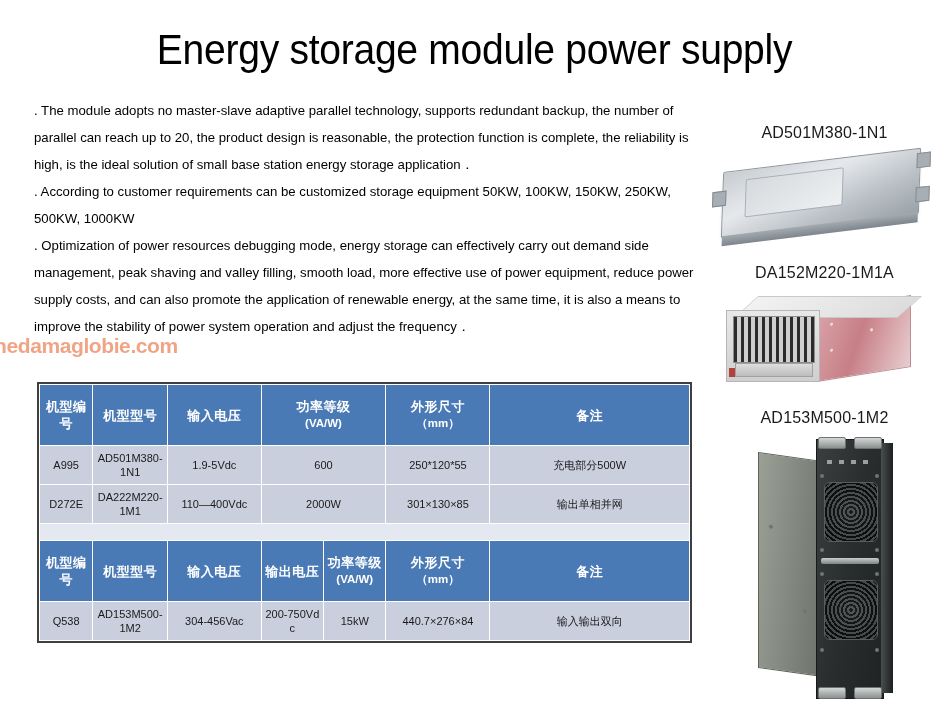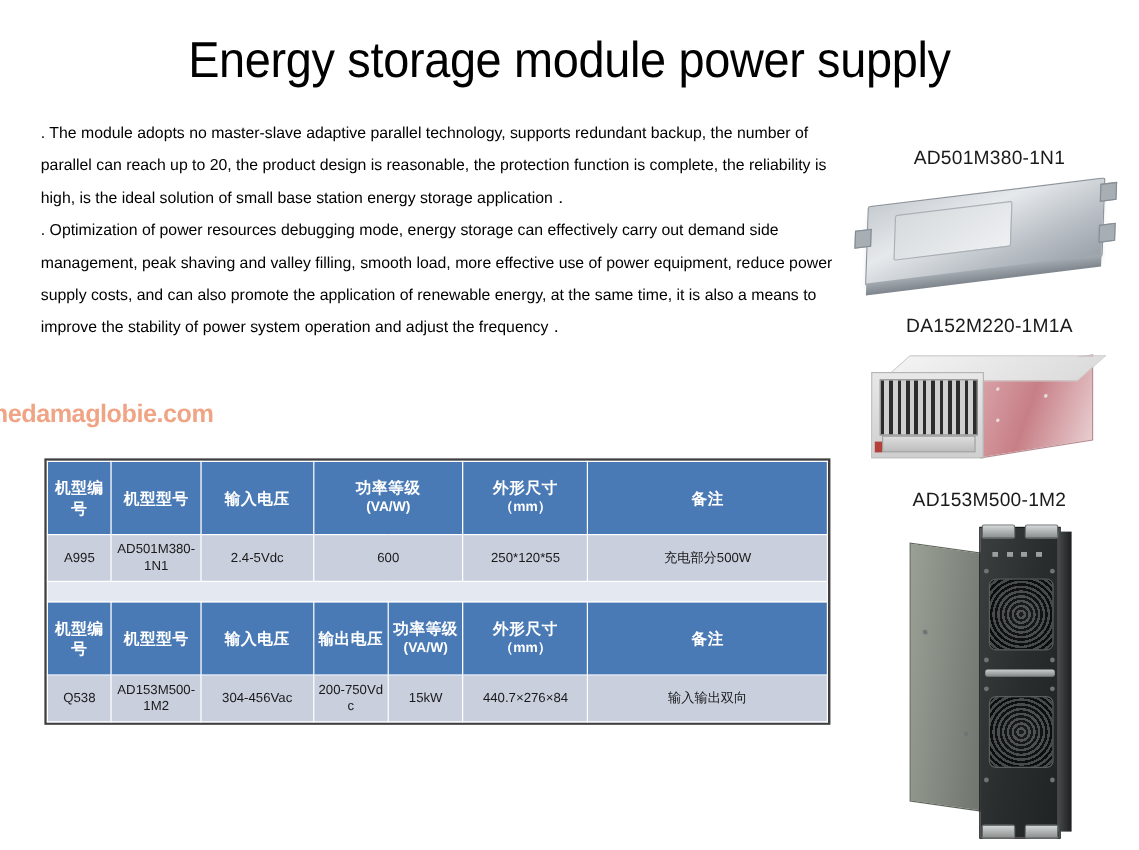--- a/index.html
+++ b/index.html
@@ -352,20 +352,21 @@
 </style>
 </head>
 <body>
 
 <div class="slide">
 
   <div class="title">Energy storage module power supply</div>
 
   <div class="body-text">
     <p>. The module adopts no master-slave adaptive parallel technology, supports redundant backup, the number of parallel can reach up to 20, the product design is reasonable, the protection function is complete, the reliability is high, is the ideal solution of small base station energy storage application．</p>
+    <p>. According to customer requirements can be customized storage equipment 50KW, 100KW, 150KW, 250KW, 500KW, 1000KW</p>
     <p>. Optimization of power resources debugging mode, energy storage can effectively carry out demand side management, peak shaving and valley filling, smooth load, more effective use of power equipment, reduce power supply costs, and can also promote the application of renewable energy, at the same time, it is also a means to improve the stability of power system operation and adjust the frequency．</p>
   </div>
 
   <div class="watermark">hedamaglobie.com</div>
 
   <div class="spec-table-wrap">
     <table class="spec">
       <colgroup>
         <col style="width:8.2%">
           <col style="width:11.5%">
@@ -388,27 +389,35 @@
           <td>
             <span>外形尺寸</span>
             <span class="sub">（mm）</span>
           </td>
           <td><span>备注</span></td>
         </tr>
 
         <tr class="row-dark">
           <td>A995</td>
           <td>AD501M380-1N1</td>
-          <td>2.4-5Vdc</td>
+          <td>1.9-5Vdc</td>
           <td colspan="2">600</td>
           <td>250*120*55</td>
           <td>充电部分500W</td>
         </tr>
 
 
+        <tr class="row-dark">
+          <td>D272E</td>
+          <td>DA222M220-1M1</td>
+          <td>110—400Vdc</td>
+          <td colspan="2">2000W</td>
+          <td>301×130×85</td>
+          <td>输出单相并网</td>
+        </tr>
 
 
         <tr class="spacer-row">
           <td colspan="7"></td>
         </tr>
 
         <tr class="hdr">
           <td><span>机型编号</span></td>
           <td><span>机型型号</span></td>
           <td><span>输入电压</span></td>

